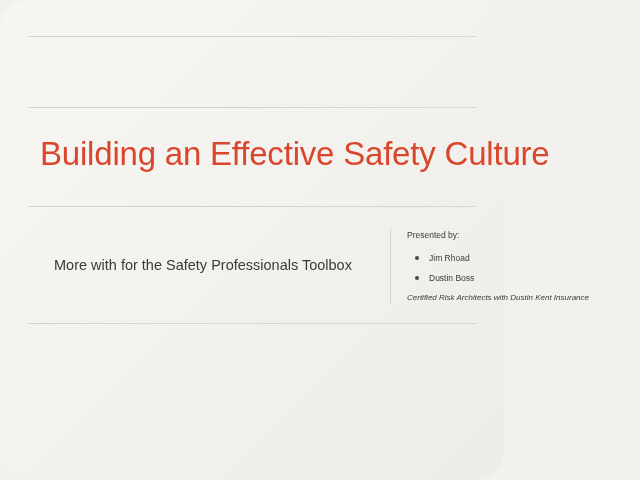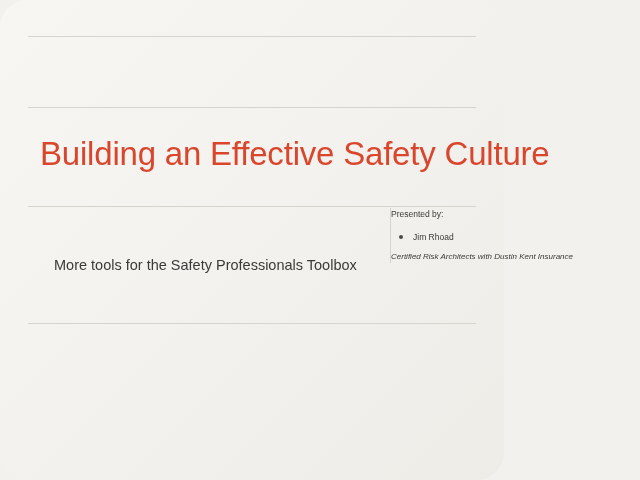--- a/index.html
+++ b/index.html
@@ -53,22 +53,23 @@
     top: 255px;
     width: 310px;
     color: #3a3a38;
     font-size: 14.5px;
     line-height: 20px;
   }
 
   #presenter-block {
     position: absolute;
     left: 390px;
-    top: 208px;
+    top: 229px;
     width: 215px;
+    padding-left: 16px;
     border-left: 1px solid #d6d4cd;
     box-sizing: border-box;
   }
   #presented-by {
     color: #3a3a38;
     font-size: 8.5px;
     line-height: 12px;
     margin-bottom: 11px;
   }
   ul.presenters {
@@ -107,28 +108,32 @@
 
 <div id="slide">
 
   <div class="rule r1"></div>
   <div class="rule r2"></div>
 
   <h1 id="title">Building an Effective Safety Culture</h1>
 
   <div class="rule r3"></div>
 
-  <div id="subtitle">More tools for the Safety Professionals Toolbox</div>
+  <div id="subtitle">More with for the Safety Professionals Toolbox</div>
 
   <div id="presenter-block">
     <div id="presented-by">Presented by:</div>
     <ul class="presenters">
       <li>
         <span class="bullet"></span>
         <span>Jim Rhoad</span>
+      </li>
+      <li>
+        <span class="bullet"></span>
+        <span>Dustin Boss</span>
       </li>
     </ul>
     <div id="affiliation">Certified Risk Architects with Dustin Kent Insurance</div>
   </div>
 
   <div class="rule r4"></div>
 
 </div>
 
 </body></html>

